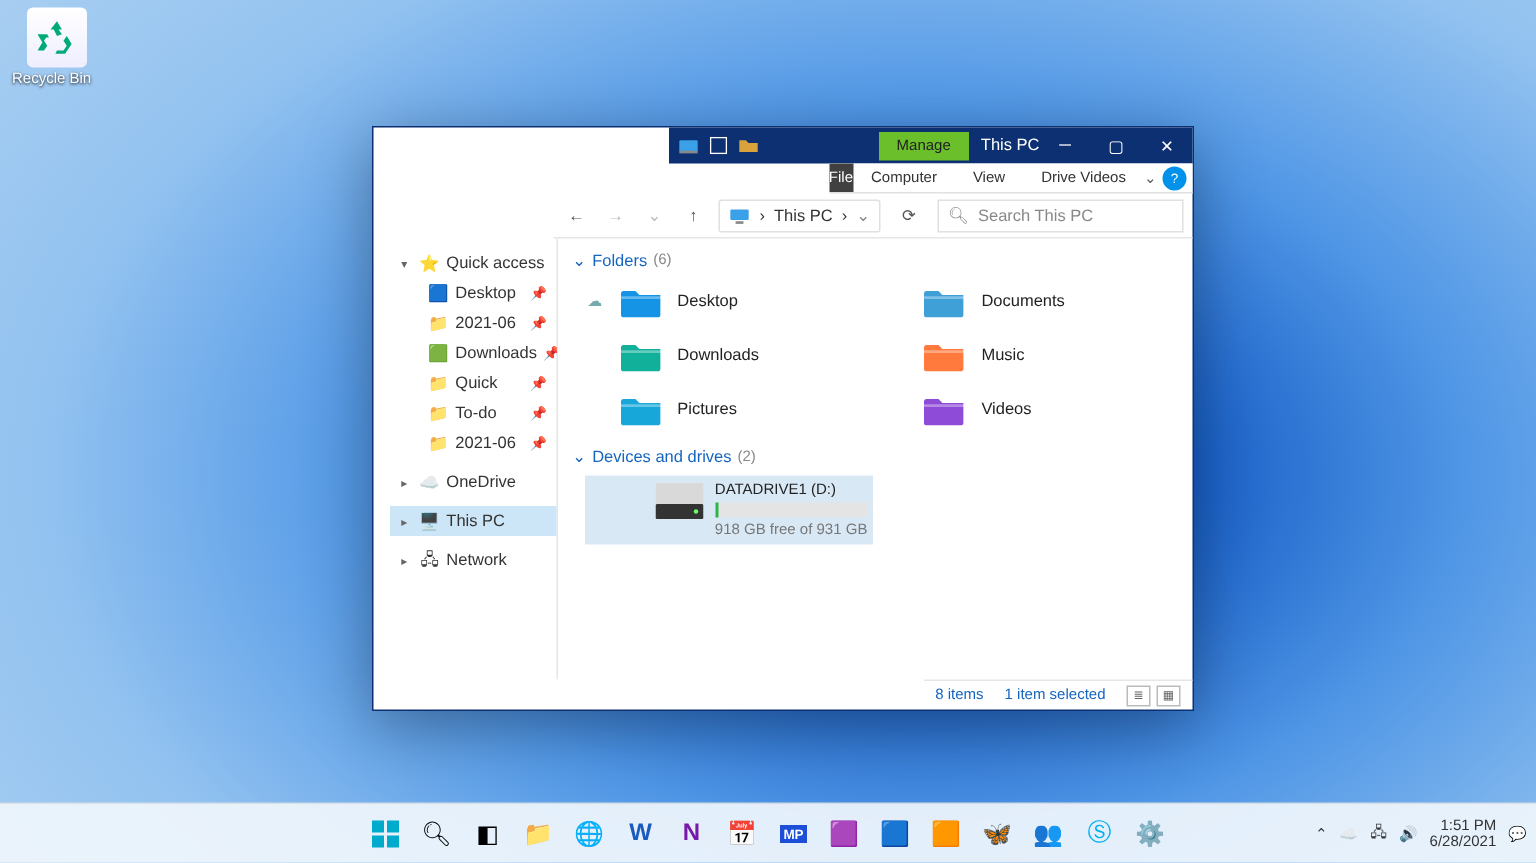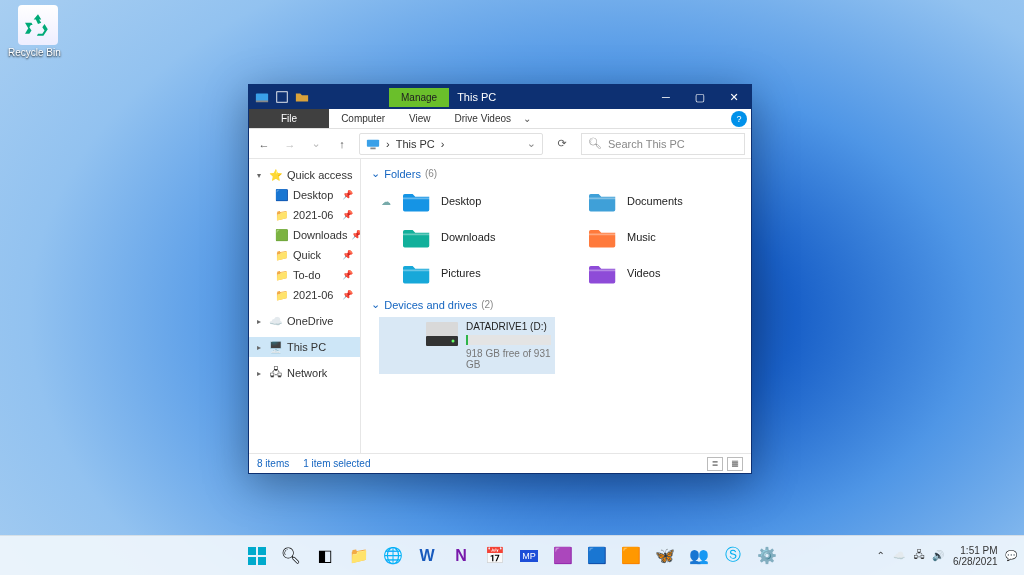--- a/index.html
+++ b/index.html
@@ -13,43 +13,44 @@
 
 .desktop-icon { position: absolute; top: 5px; left: 8px; width: 60px; text-align: left; color: #fff; font-size: 10px; cursor: pointer; }
 .desktop-icon .icon-img { width: 40px; height: 40px; margin: 0 auto 2px; background: linear-gradient(#fff, #eef); border-radius: 4px; display: flex; align-items: center; justify-content: center; }
 .desktop-icon .icon-img svg { width: 26px; height: 26px; }
 .desktop-icon span { text-shadow: 0 1px 2px #000; }
 
 
 .window {
   position: absolute;
   left: 248px; top: 84px;
-  width: 504px; height: 390px;
+  width: 548px; height: 390px;
   background: #fff;
   border: 1px solid #0d3072;
   box-shadow: 0 10px 40px rgba(0,0,0,.35);
   display: flex; flex-direction: column;
   font-size: 11px;
+  align-items: flex-end;
 }
 
 .titlebar {
   height: 24px; background: #0d3072; color: #fff;
   display: flex; align-items: center;
 }
 .titlebar .left { display: flex; align-items: center; gap: 6px; padding-left: 6px; }
 .titlebar .qat-icon { width: 14px; height: 14px; display: flex; align-items: center; justify-content: center; }
 .titlebar .manage { background: #6abf2b; color: #222; padding: 4px 12px; font-size: 10px; margin-left: 80px; }
 .titlebar .title { margin-left: 8px; font-size: 11px; }
 .titlebar .controls { margin-left: auto; display: flex; }
 .titlebar .controls div { width: 34px; height: 24px; display: flex; align-items: center; justify-content: center; cursor: pointer; }
 
 .ribbon {
   height: 20px; background: #fff; display: flex; align-items: center; font-size: 10px; color: #333; border-bottom: 1px solid #e0e0e0;
 }
-.ribbon .file { background: #404040; color: #fff; padding: 4px 32px; }
+.ribbon .file { background: #404040; color: #fff; padding: 4px 0; }
 .ribbon .tab { padding: 5px 12px; cursor: pointer; }
 .ribbon .help { margin-left: auto; width: 16px; height: 16px; border-radius: 50%; background: #0091ea; color: #fff; display: flex; align-items: center; justify-content: center; font-size: 9px; margin-right: 4px; }
 .ribbon .chev { margin-right: 4px; color: #555; }
 
 .addressbar {
   height: 30px; display: flex; align-items: center; padding: 0 6px; gap: 8px; border-bottom: 1px solid #e6e6e6;
 }
 .nav-btn { width: 18px; height: 18px; display: flex; align-items: center; justify-content: center; color: #555; cursor: pointer; }
 .nav-btn.disabled { color: #bbb; }
 .addr { flex: 1; display: flex; align-items: center; gap: 6px; padding: 2px 6px; border: 1px solid #e0e0e0; border-radius: 2px; height: 22px; font-size: 11px; color: #333; }
@@ -366,21 +367,21 @@
     <div class="tbtn">📁</div>
     <div class="tbtn">🌐</div>
     <div class="tbtn">
         <span style="color:#185abd;font-weight:bold">W</span>
       </div>
     <div class="tbtn">
         <span style="color:#7719aa;font-weight:bold">N</span>
       </div>
     <div class="tbtn">📅</div>
     <div class="tbtn">
-        <span style="background:#1d4ed8; color:#fff; padding:1px 2px; font-size:9px; font-weight:normal">MP</span>
+        <span style="background:#1d4ed8; color:#fff; padding:1px 2px; font-size:9px; font-weight:bold">MP</span>
       </div>
     <div class="tbtn">🟪</div>
     <div class="tbtn">🟦</div>
     <div class="tbtn">🟧</div>
     <div class="tbtn">🦋</div>
     <div class="tbtn">👥</div>
     <div class="tbtn">
         <span style="color:#00aff0;font-size:16px">Ⓢ</span>
       </div>
     <div class="tbtn">⚙️</div>

